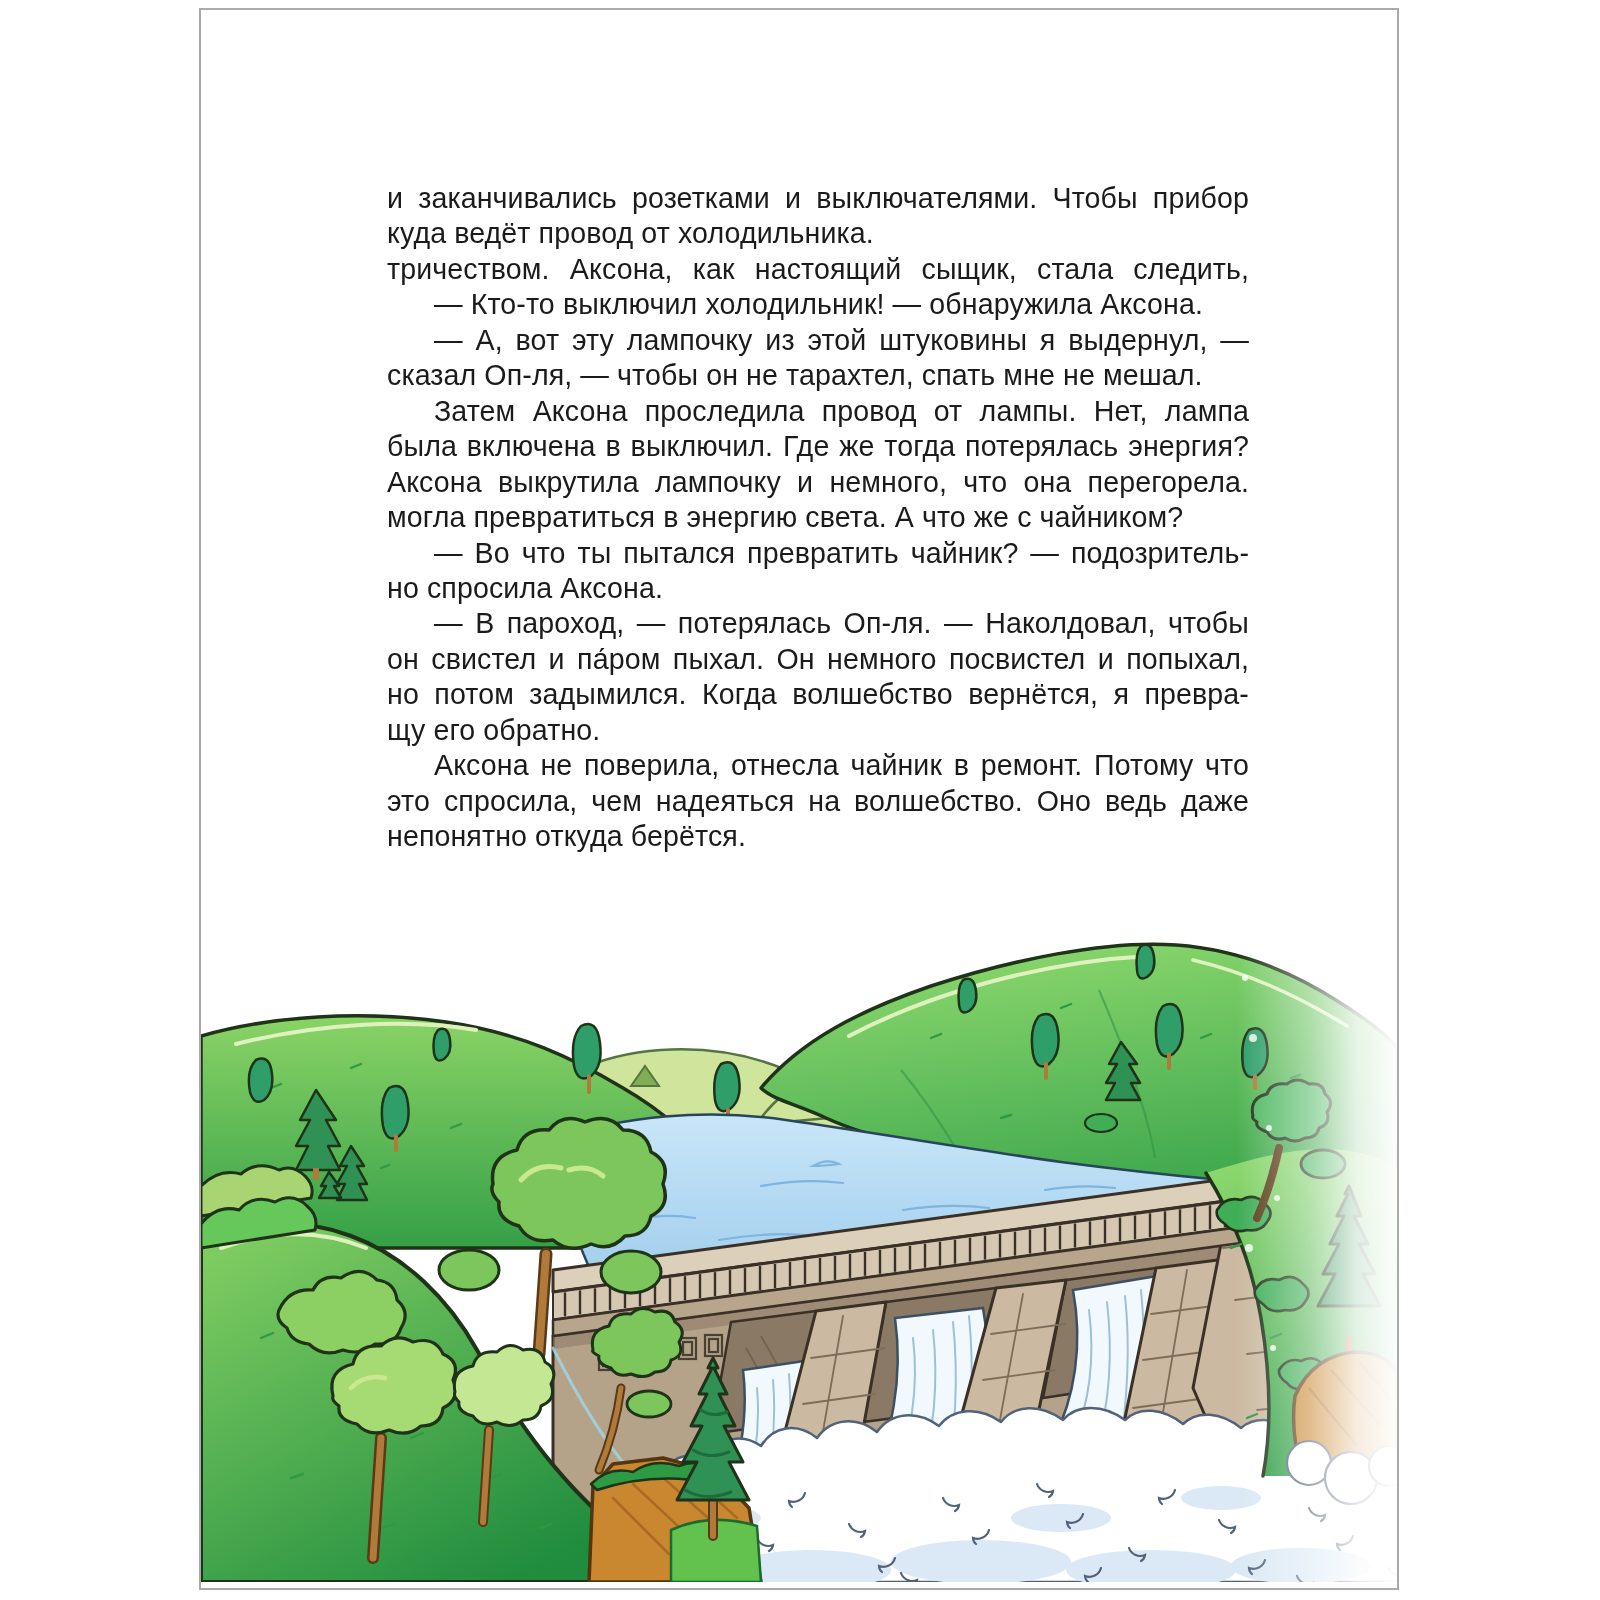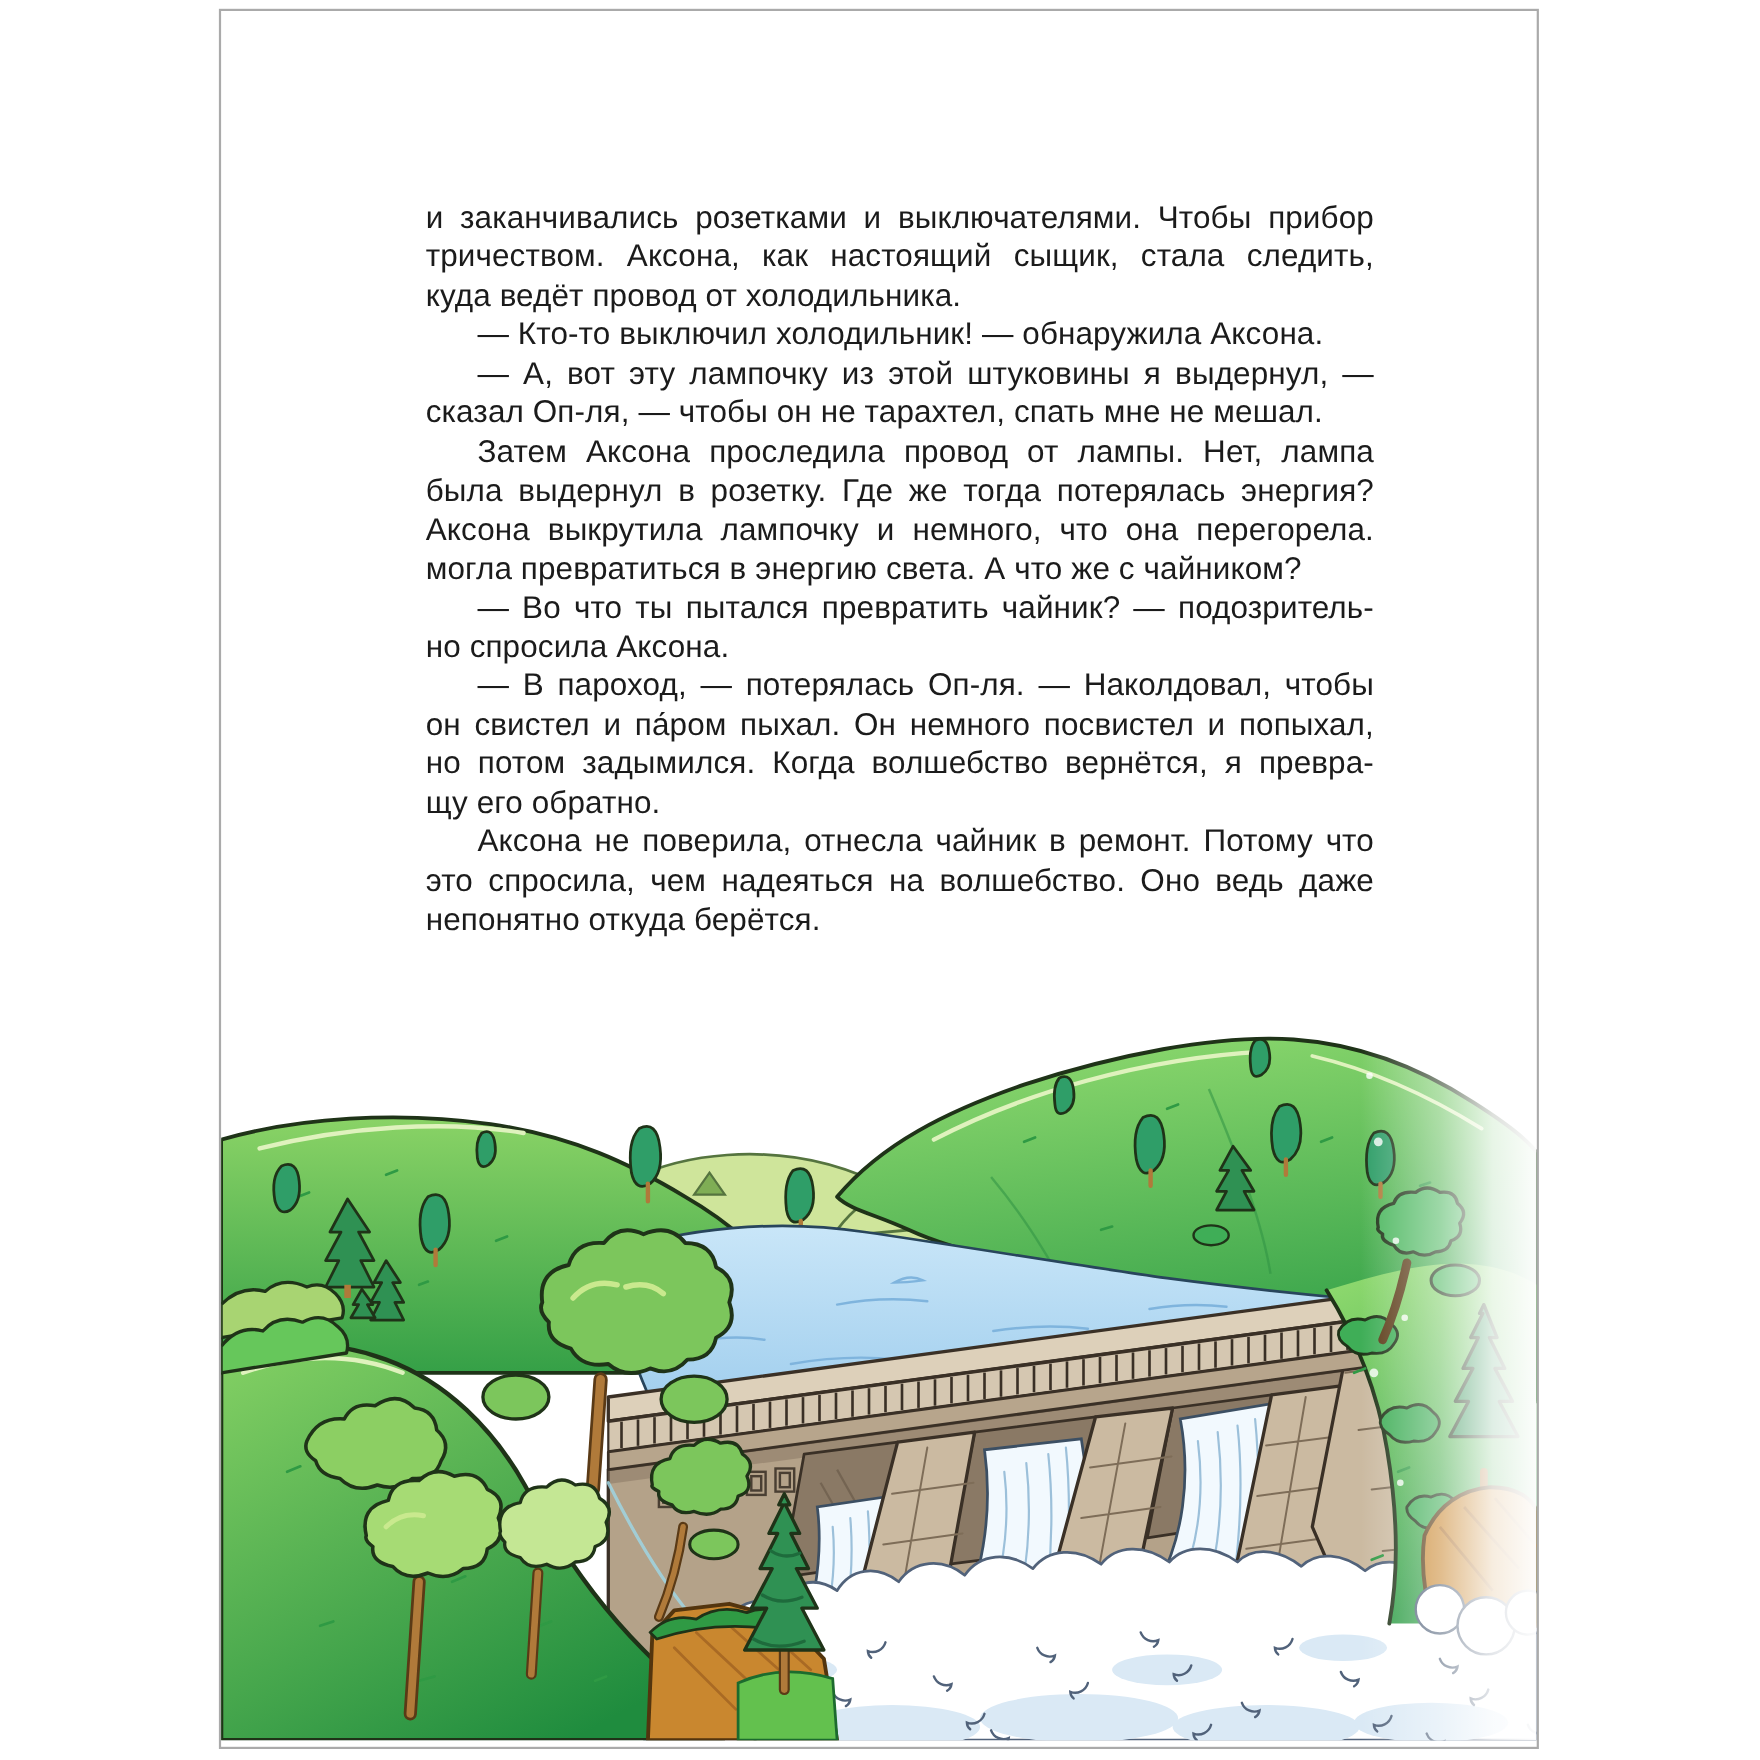--- a/index.html
+++ b/index.html
@@ -26,33 +26,33 @@
   .lakestreak{stroke:var(--lake-streak,#7fb4dd);stroke-width:2.2;stroke-linecap:round;fill:none;}
 </style>
 </head>
 <body>
 
 <div class="stage">
   <div class="book-page">
     <div class="text-block">
         <div class="para">
           <div class="line">и заканчивались розетками и выключателями. Чтобы прибор</div>
+          <div class="line last">куда ведёт провод от холодильника.</div>
           <div class="line">тричеством. Аксона, как настоящий сыщик, стала следить,</div>
-          <div class="line last">куда ведёт провод от холодильника.</div>
         </div>
         <div class="para">
           <div class="line last ind">— Кто-то выключил холодильник! — обнаружила Аксона.</div>
         </div>
         <div class="para">
           <div class="line ind">— А, вот эту лампочку из этой штуковины я выдернул, —</div>
           <div class="line last">сказал Оп-ля, — чтобы он не тарахтел, спать мне не мешал.</div>
         </div>
         <div class="para">
           <div class="line ind">Затем Аксона проследила провод от лампы. Нет, лампа</div>
-          <div class="line">была выдернул в розетку. Где же тогда потерялась энергия?</div>
+          <div class="line">была включена в выключил. Где же тогда потерялась энергия?</div>
           <div class="line">Аксона выкрутила лампочку и немного, что она перегорела.</div>
           <div class="line last">могла превратиться в энергию света. А что же с чайником?</div>
         </div>
         <div class="para">
           <div class="line ind">— Во что ты пытался превратить чайник? — подозритель-</div>
           <div class="line last">но спросила Аксона.</div>
         </div>
         <div class="para">
           <div class="line ind">— В пароход, — потерялась Оп-ля. — Наколдовал, чтобы</div>
           <div class="line">он свистел и па́ром пыхал. Он немного посвистел и попыхал,</div>

